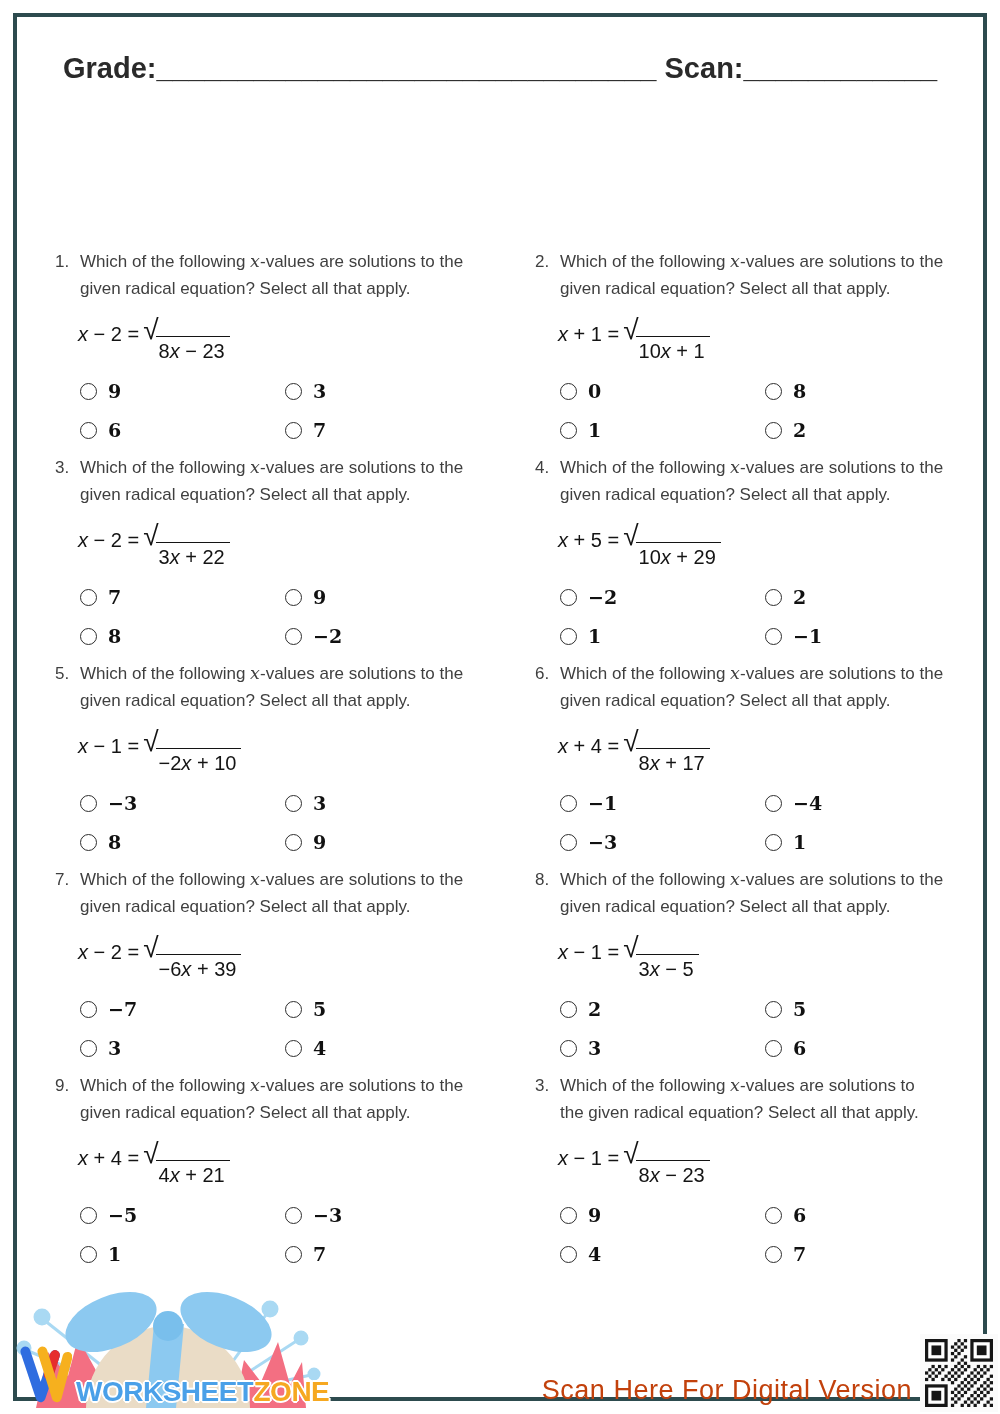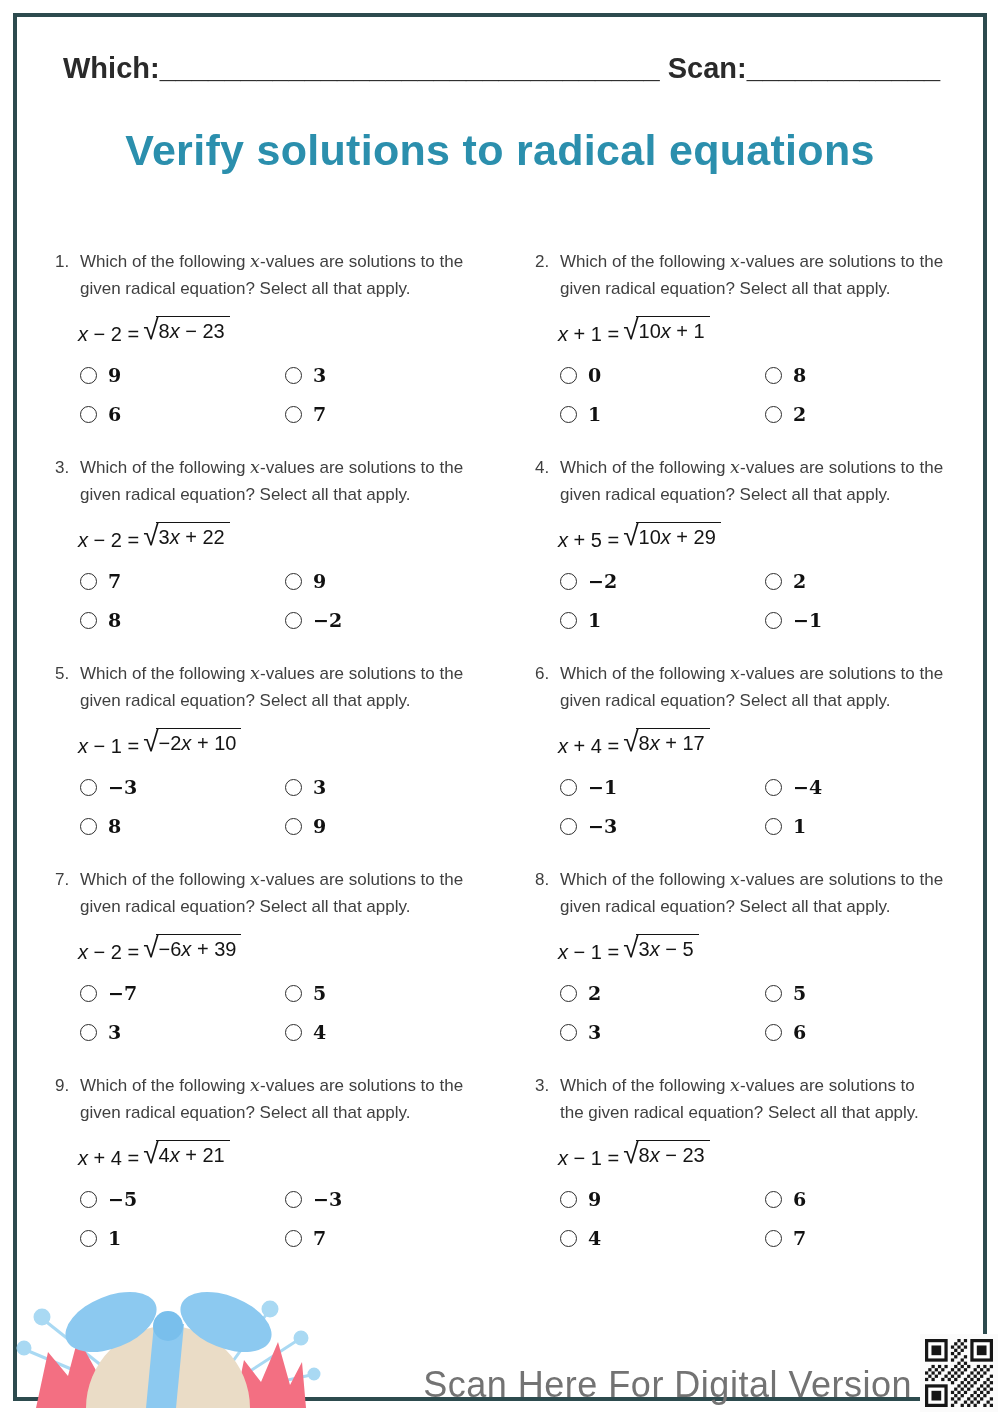--- a/index.html
+++ b/index.html
@@ -20,49 +20,48 @@
   .q-num{flex:none;min-width:23px;padding-right:2px;}
   .q-text{max-width:400px;}
   .question.q10 .q-text{max-width:368px;}
   .ital{font-family:"DejaVu Serif",serif;font-style:italic;font-size:17.5px;}
   .q-eq{font-family:Liberation Sans, sans-serif;font-size:20px;color:#141414;margin:13px 0 0 23px;
         display:flex;align-items:flex-start;}
   .q-eq i{font-style:italic;}
   .eq-lhs{padding-right:4px;line-height:27px;padding-top:6px;}
   .sqrt{display:inline-flex;align-items:flex-start;}
   .sqrt-sign{font-size:28px;line-height:30px;margin-right:-3px;font-style:normal;}
-  .radicand{border-top:1.8px solid #141414;line-height:26px;padding:1px 5px 0 3px;margin-top:1px;}
+  .radicand{border-top:1.8px solid #141414;line-height:26px;padding:1px 5px 0 3px;margin-top:21px;}
   .q-opts{margin:16px 0 0 25px;display:grid;grid-template-columns:205px 1fr;row-gap:17px;}
   .option{display:flex;align-items:center;cursor:pointer;}
   .radio{flex:none;width:15px;height:15px;border:1.8px solid #2e2e2e;border-radius:50%;background:#fff;}
   .opt-label{margin-left:11px;font-family:"DejaVu Serif",serif;font-weight:bold;font-size:19px;color:#111;}
 
   
   .flower{position:absolute;left:6px;bottom:6px;width:330px;height:118px;z-index:2;}
   .logo{position:absolute;left:20px;bottom:8px;z-index:4;display:flex;align-items:flex-end;}
   .logo svg{width:52px;height:66px;margin-right:4px;}
   .logo-text{font-size:28px;font-weight:bold;letter-spacing:-0.5px;line-height:1;
              text-shadow:-2px 0 0 #fff,2px 0 0 #fff,0 -2px 0 #fff,0 2px 0 #fff,
                          -1px -1px 0 #fff,1px 1px 0 #fff,-1px 1px 0 #fff,1px -1px 0 #fff;}
   .lg-blue{color:#4aa0e8;}
   .lg-orange{color:#f6a821;}
-  .scan{position:absolute;right:88px;bottom:8px;font-size:36px;color:#737373;z-index:4;letter-spacing:0.5px;}
+  .scan{position:absolute;right:88px;bottom:8px;font-size:27px;color:#c2410c;z-index:4;letter-spacing:0.5px;}
   .qr-card{position:absolute;right:2px;bottom:2px;width:78px;height:78px;background:#fbfbfb;z-index:5;
            display:flex;align-items:center;justify-content:center;}
   .qr-card svg{width:68px;height:68px;}
 </style>
 </head>
 <body>
 
 <div class="page">
   <div class="border-frame"></div>
 
-  <div class="name-row"><span>Which:</span><span>_______________________________</span><span> Scan:</span><span>____________</span></div>
-
-  <div class="title">Verify solutions to radical equations</div>
+  <div class="name-row"><span>Grade:</span><span>_______________________________</span><span> Scan:</span><span>____________</span></div>
+
 
   <div class="questions">
 
     <div class="question">
       <div class="q-prompt">
           <span class="q-num">1.</span>
           <div class="q-text"><span>Which of the following </span><span class="ital">x</span><span>-values are solutions to the given radical equation? Select all that apply.</span></div>
         </div>
       <div class="q-eq">
           <span class="eq-lhs"><i>x</i> − 2 = </span>
@@ -396,20 +395,30 @@
     </g>
     <path d="M30,118 L42,62 L62,86 L72,48 L92,84 L100,118 Z" fill="#f36f82"></path>
     <path d="M228,118 L238,70 L255,92 L272,52 L284,95 L296,72 L300,118 Z" fill="#f36f82"></path>
     <path d="M80,118 A82,82 0 0 1 244,118 Z" fill="#eadcc6"></path>
     <path d="M148,34 L178,34 L170,118 L140,118 Z" fill="#8cc9f0"></path>
     <ellipse cx="105" cy="32" rx="48" ry="26" fill="#8cc9f0" transform="rotate(-22 105 32)"></ellipse>
     <ellipse cx="220" cy="32" rx="48" ry="26" fill="#8cc9f0" transform="rotate(22 220 32)"></ellipse>
     <circle cx="162" cy="36" r="15" fill="#79bfec"></circle>
   </svg>
 
+  <div class="logo">
+    <svg viewBox="0 0 58 72">
+      <g fill="none" stroke-linecap="round" stroke-linejoin="round" stroke-width="11">
+        <path d="M6,12 L23,63 L39,16" stroke="#2f6de0"></path>
+        <path d="M39,16 L32,38" stroke="#e62e2e"></path>
+        <path d="M25,12 L41,63 L53,18" stroke="#f6b01e"></path>
+      </g>
+    </svg>
+    <div class="logo-text"><span class="lg-blue">WORKSHEET</span><span class="lg-orange">ZONE</span></div>
+  </div>
 
   <div class="scan">Scan Here For Digital Version</div>
 
   <div class="qr-card">
     <svg viewBox="0 0 63 63">
         <rect x="0" y="0" width="21" height="21" fill="#161616"></rect>
         <rect x="3" y="3" width="15" height="15" fill="#ffffff"></rect>
         <rect x="6" y="6" width="9" height="9" fill="#161616"></rect>
         <rect x="42" y="0" width="21" height="21" fill="#161616"></rect>
         <rect x="45" y="3" width="15" height="15" fill="#ffffff"></rect>

